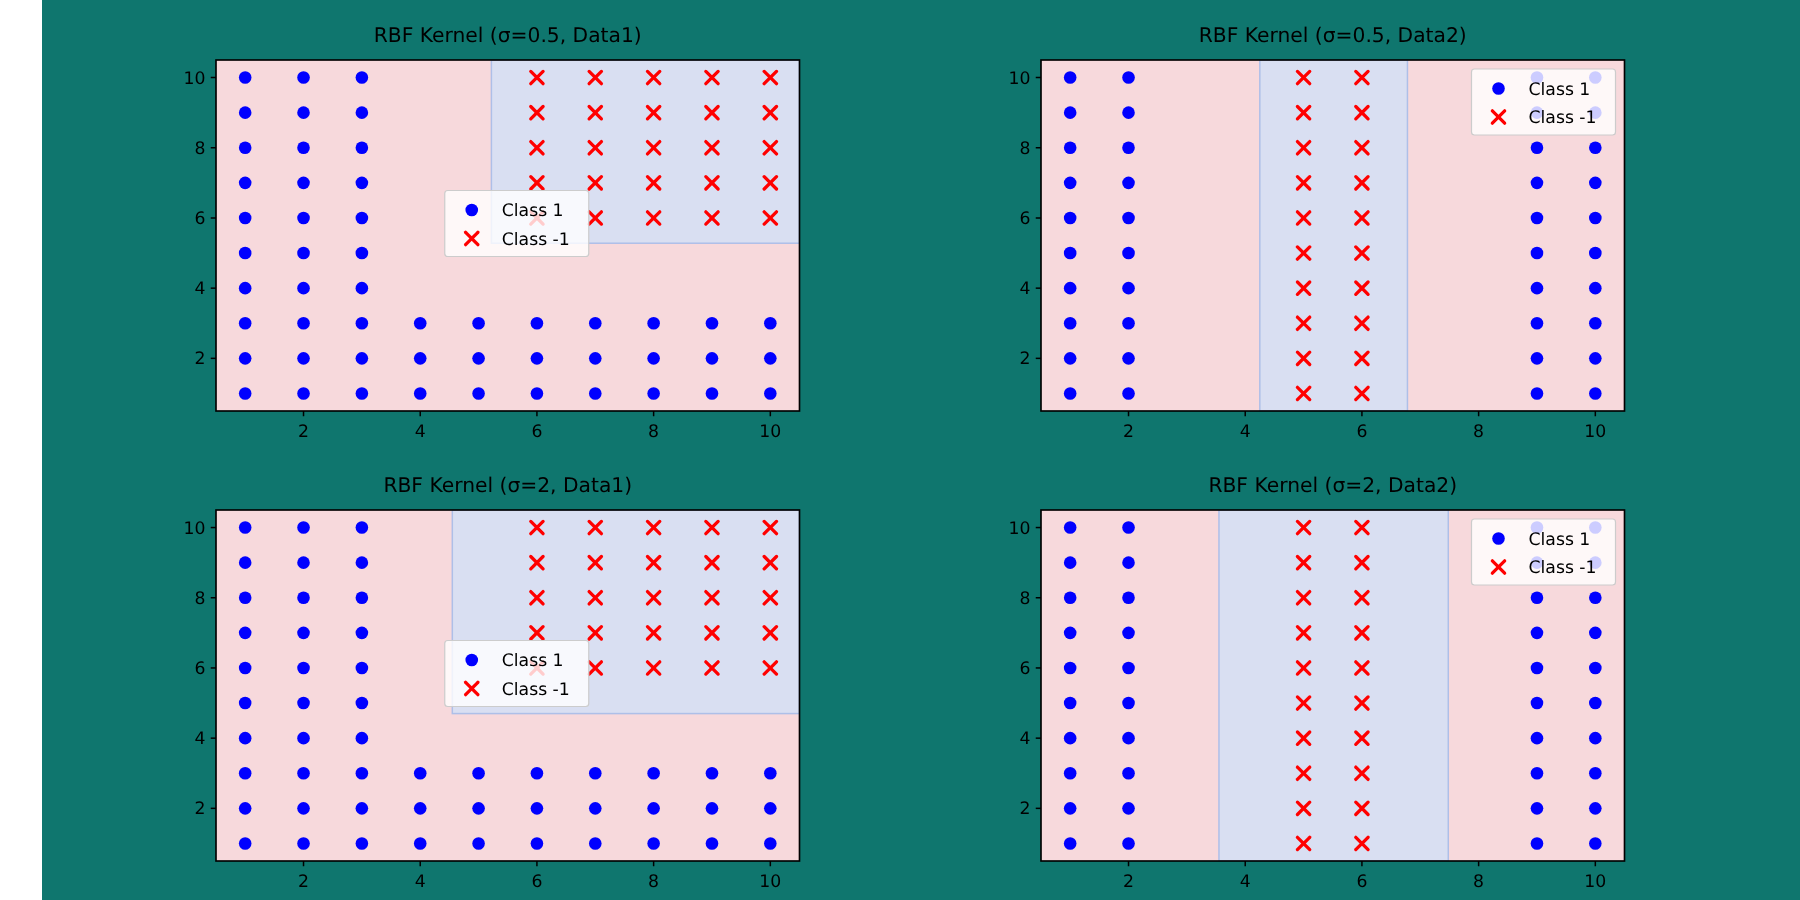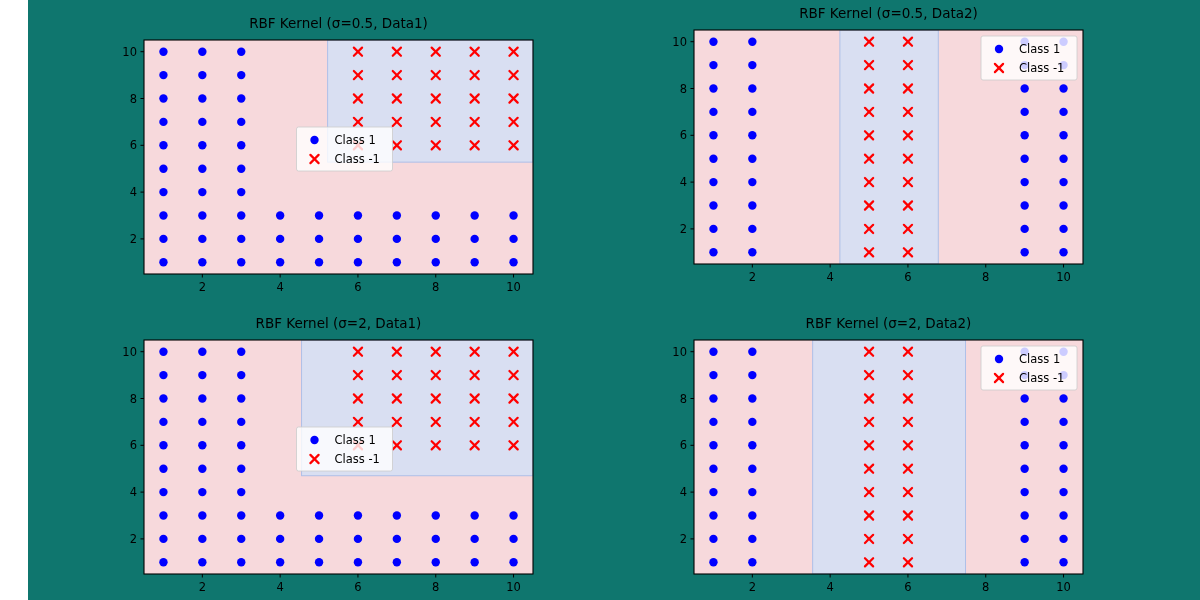--- a/index.html
+++ b/index.html
@@ -259,21 +259,21 @@
           <text x="39" y="186.10000000000002" class="tick-label y">4</text>
           <line x1="42.5" y1="135.29999999999998" x2="46" y2="135.29999999999998" class="tickmark"></line>
           <text x="39" y="139.29999999999998" class="tick-label y">6</text>
           <line x1="42.5" y1="88.5" x2="46" y2="88.5" class="tickmark"></line>
           <text x="39" y="92.5" class="tick-label y">8</text>
           <line x1="42.5" y1="41.70000000000002" x2="46" y2="41.70000000000002" class="tickmark"></line>
           <text x="39" y="45.70000000000002" class="tick-label y">10</text>
         </g>
       </svg>
     </div>
-    <div class="subplot" style="left: 620px; top: 0;">
+    <div class="subplot" style="left: 620px; top: 10px;">
       <svg width="449" height="298" viewBox="0 0 449 298">
         <text x="240.5" y="18" class="axes-title">RBF Kernel (σ=0.5, Data2)</text>
         <defs>
           <clipPath id="clip-1">
             <rect x="46" y="30" width="389" height="234"></rect>
           </clipPath>
         </defs>
         <g clip-path="url(#clip-1)">
           <rect x="46" y="30" width="389" height="234" fill="#f7d9dc" stroke="none" stroke-width="0"></rect>
           <rect x="191.875" y="30" width="98.41700000000003" height="234" fill="#d9dff2" stroke="#aebfe8" stroke-width="1"></rect>

